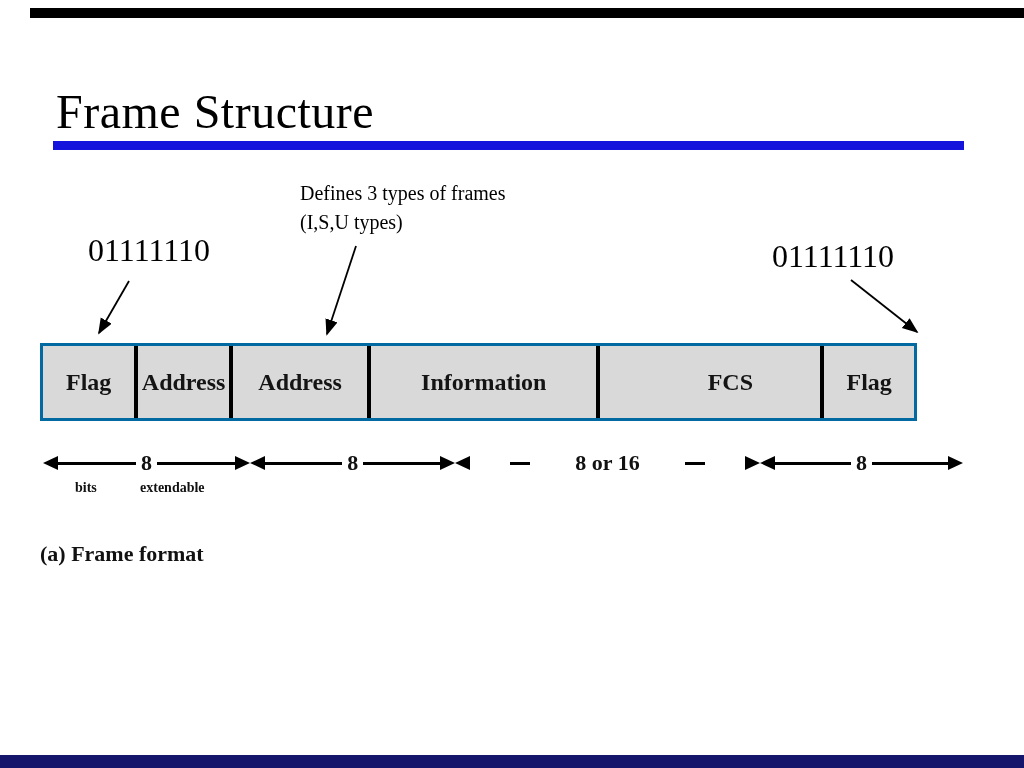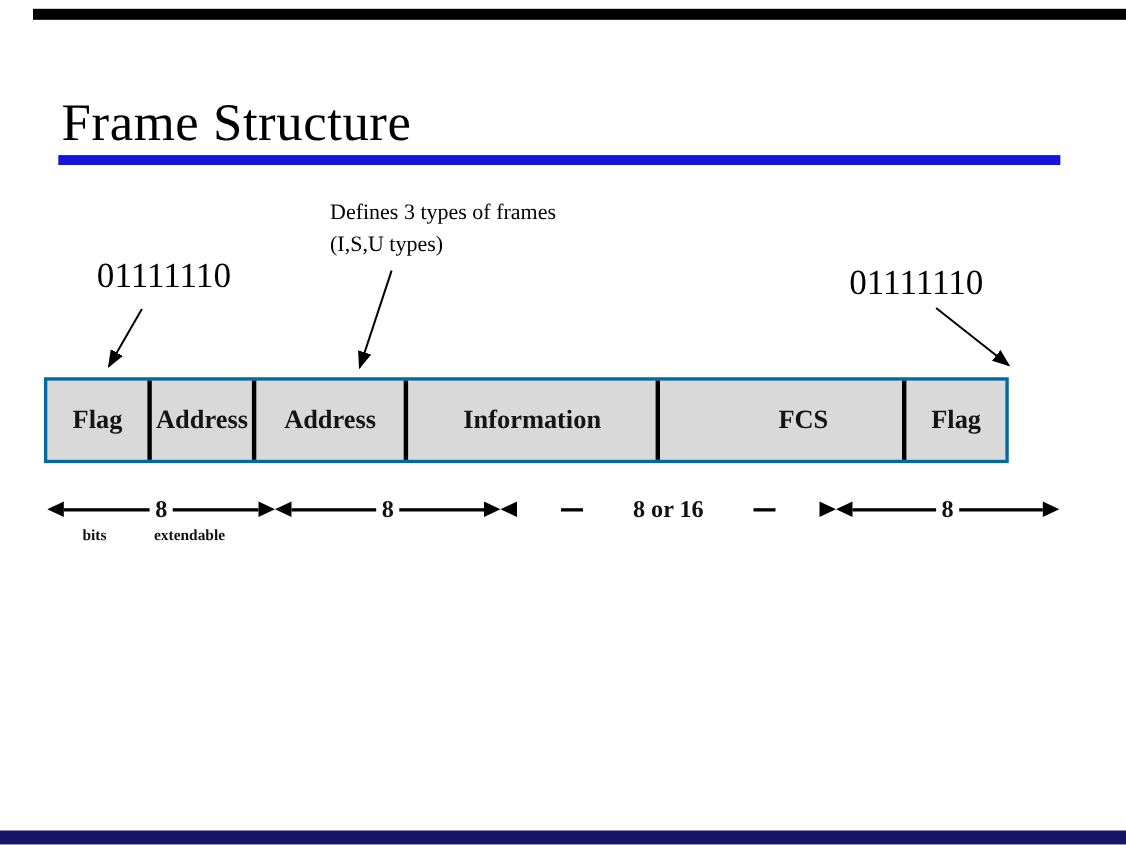--- a/index.html
+++ b/index.html
@@ -115,15 +115,16 @@
         <span class="ln"></span>
         <span class="lbl">8</span>
         <span class="ln"></span>
         <span class="ah r"></span>
       </div>
     </div>
 
   <div class="note note-bits">bits</div>
   <div class="note note-extendable">extendable</div>
 
+  <div class="caption">(a) Frame format</div>
 
   <div class="bottom-bar"></div>
 </div>
 
 </body></html>

